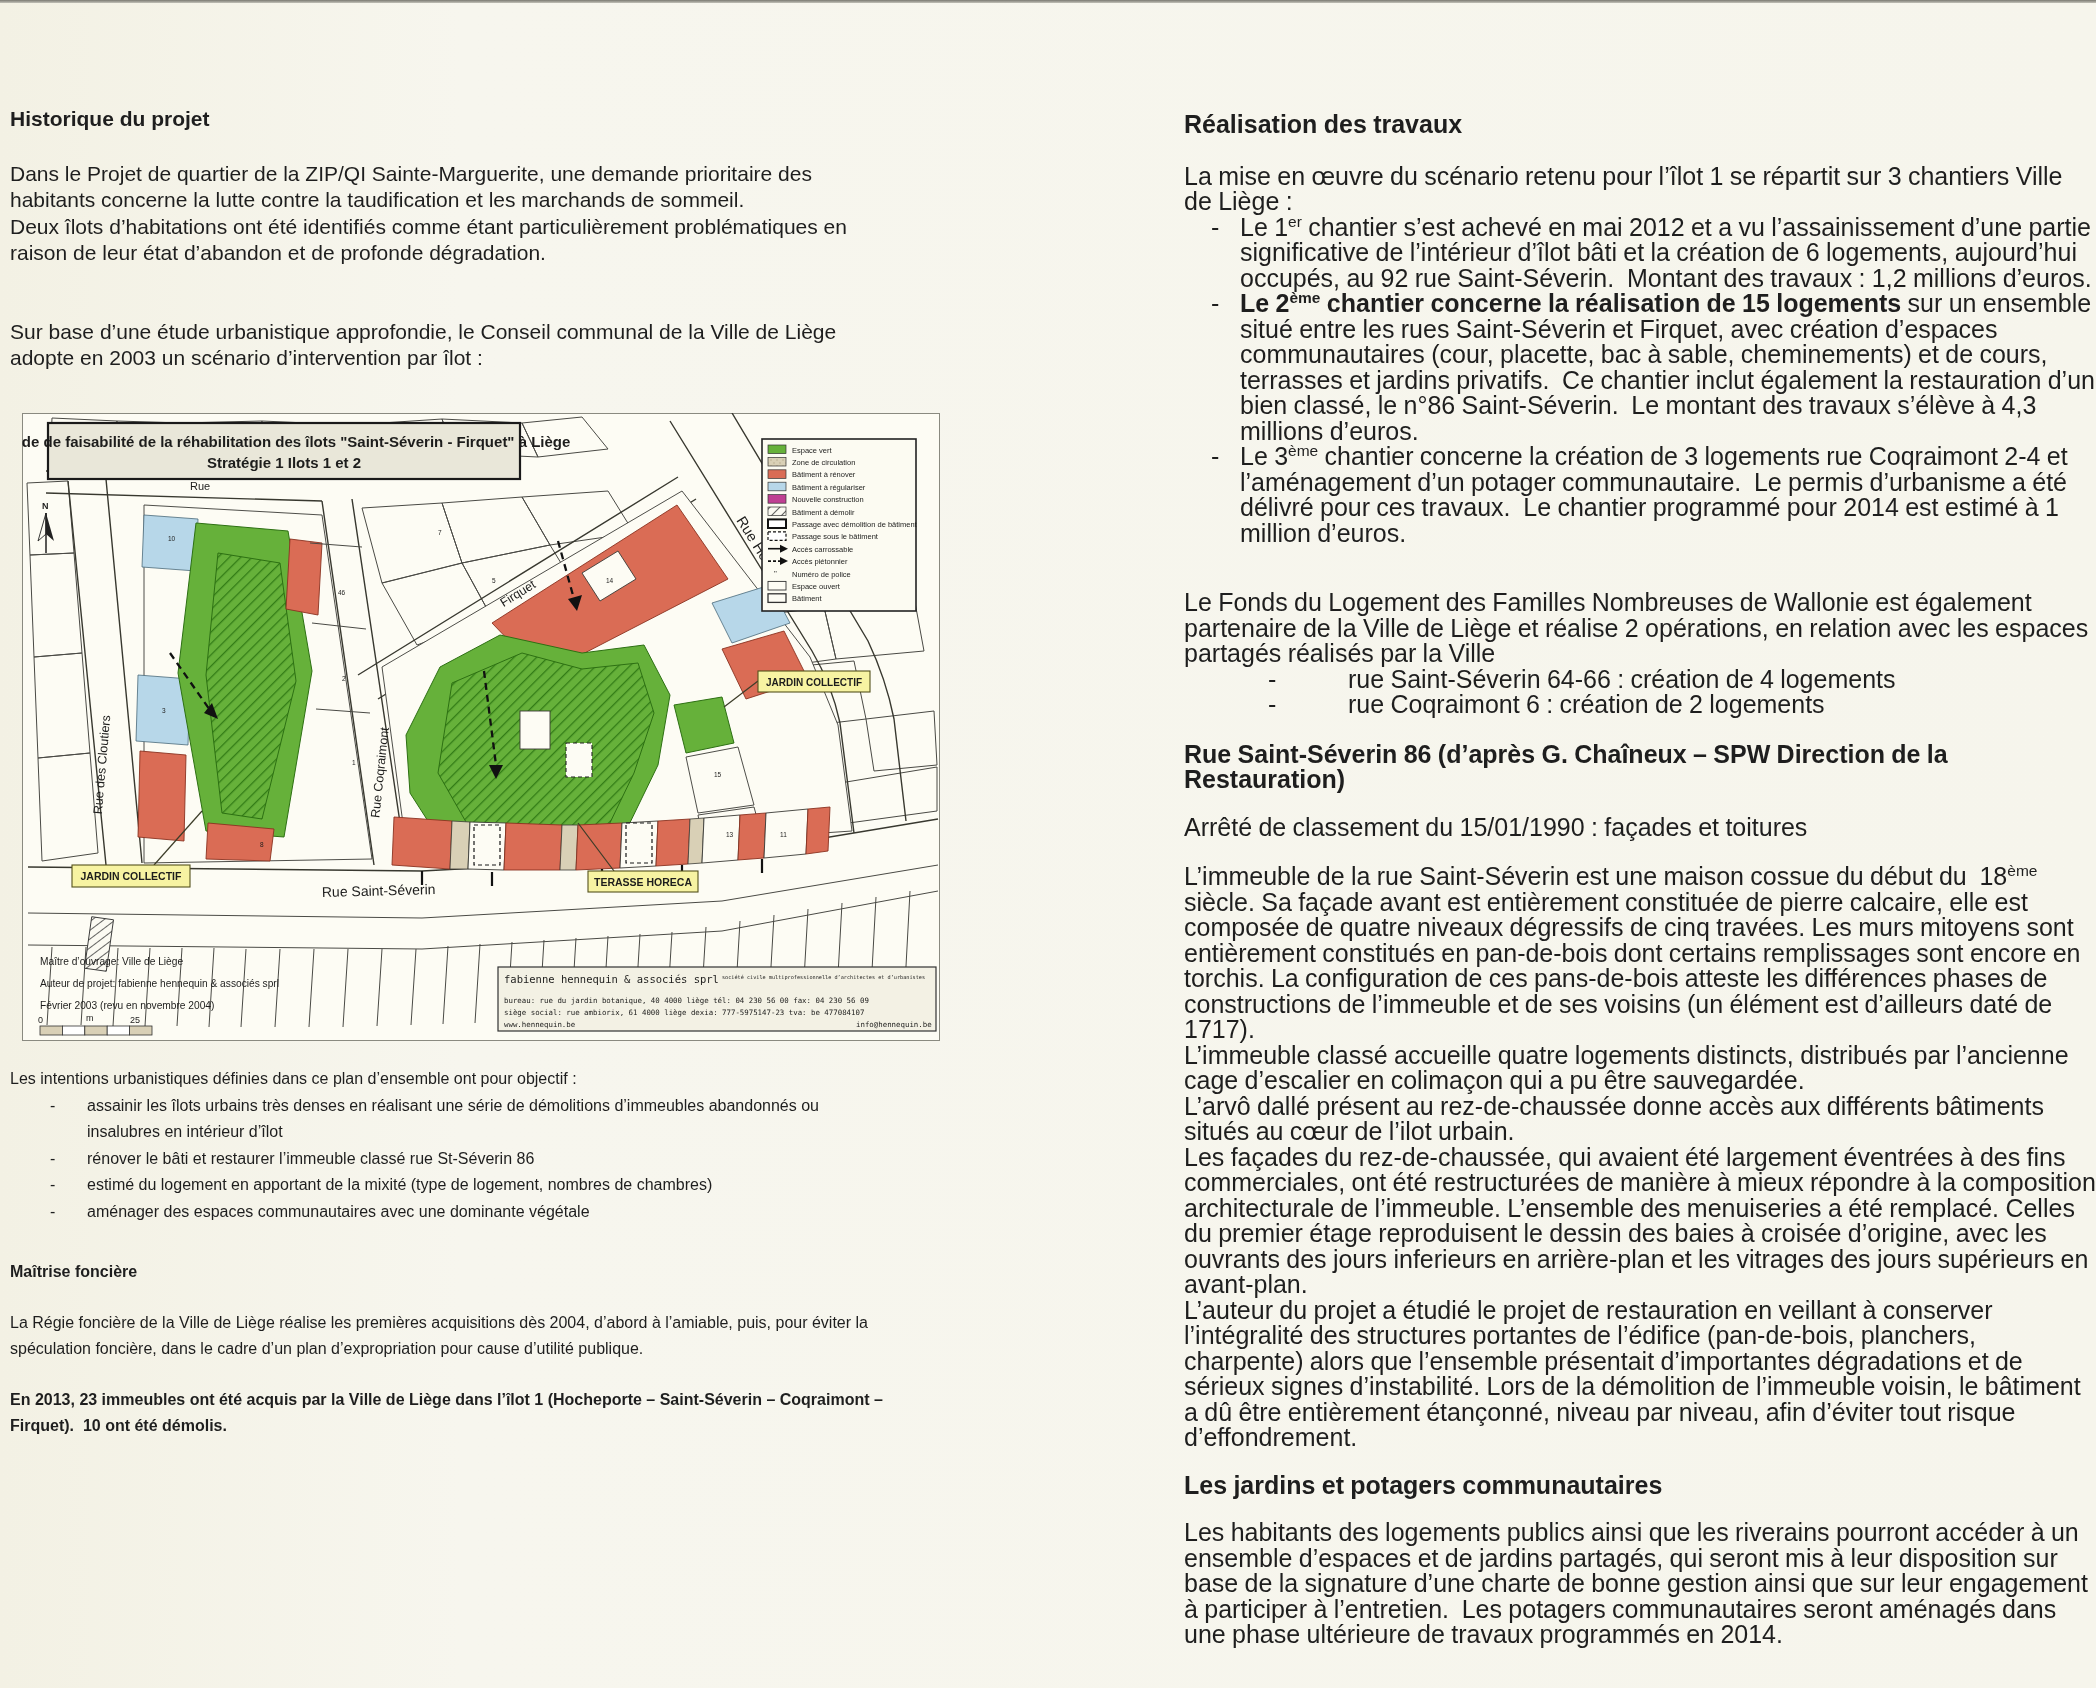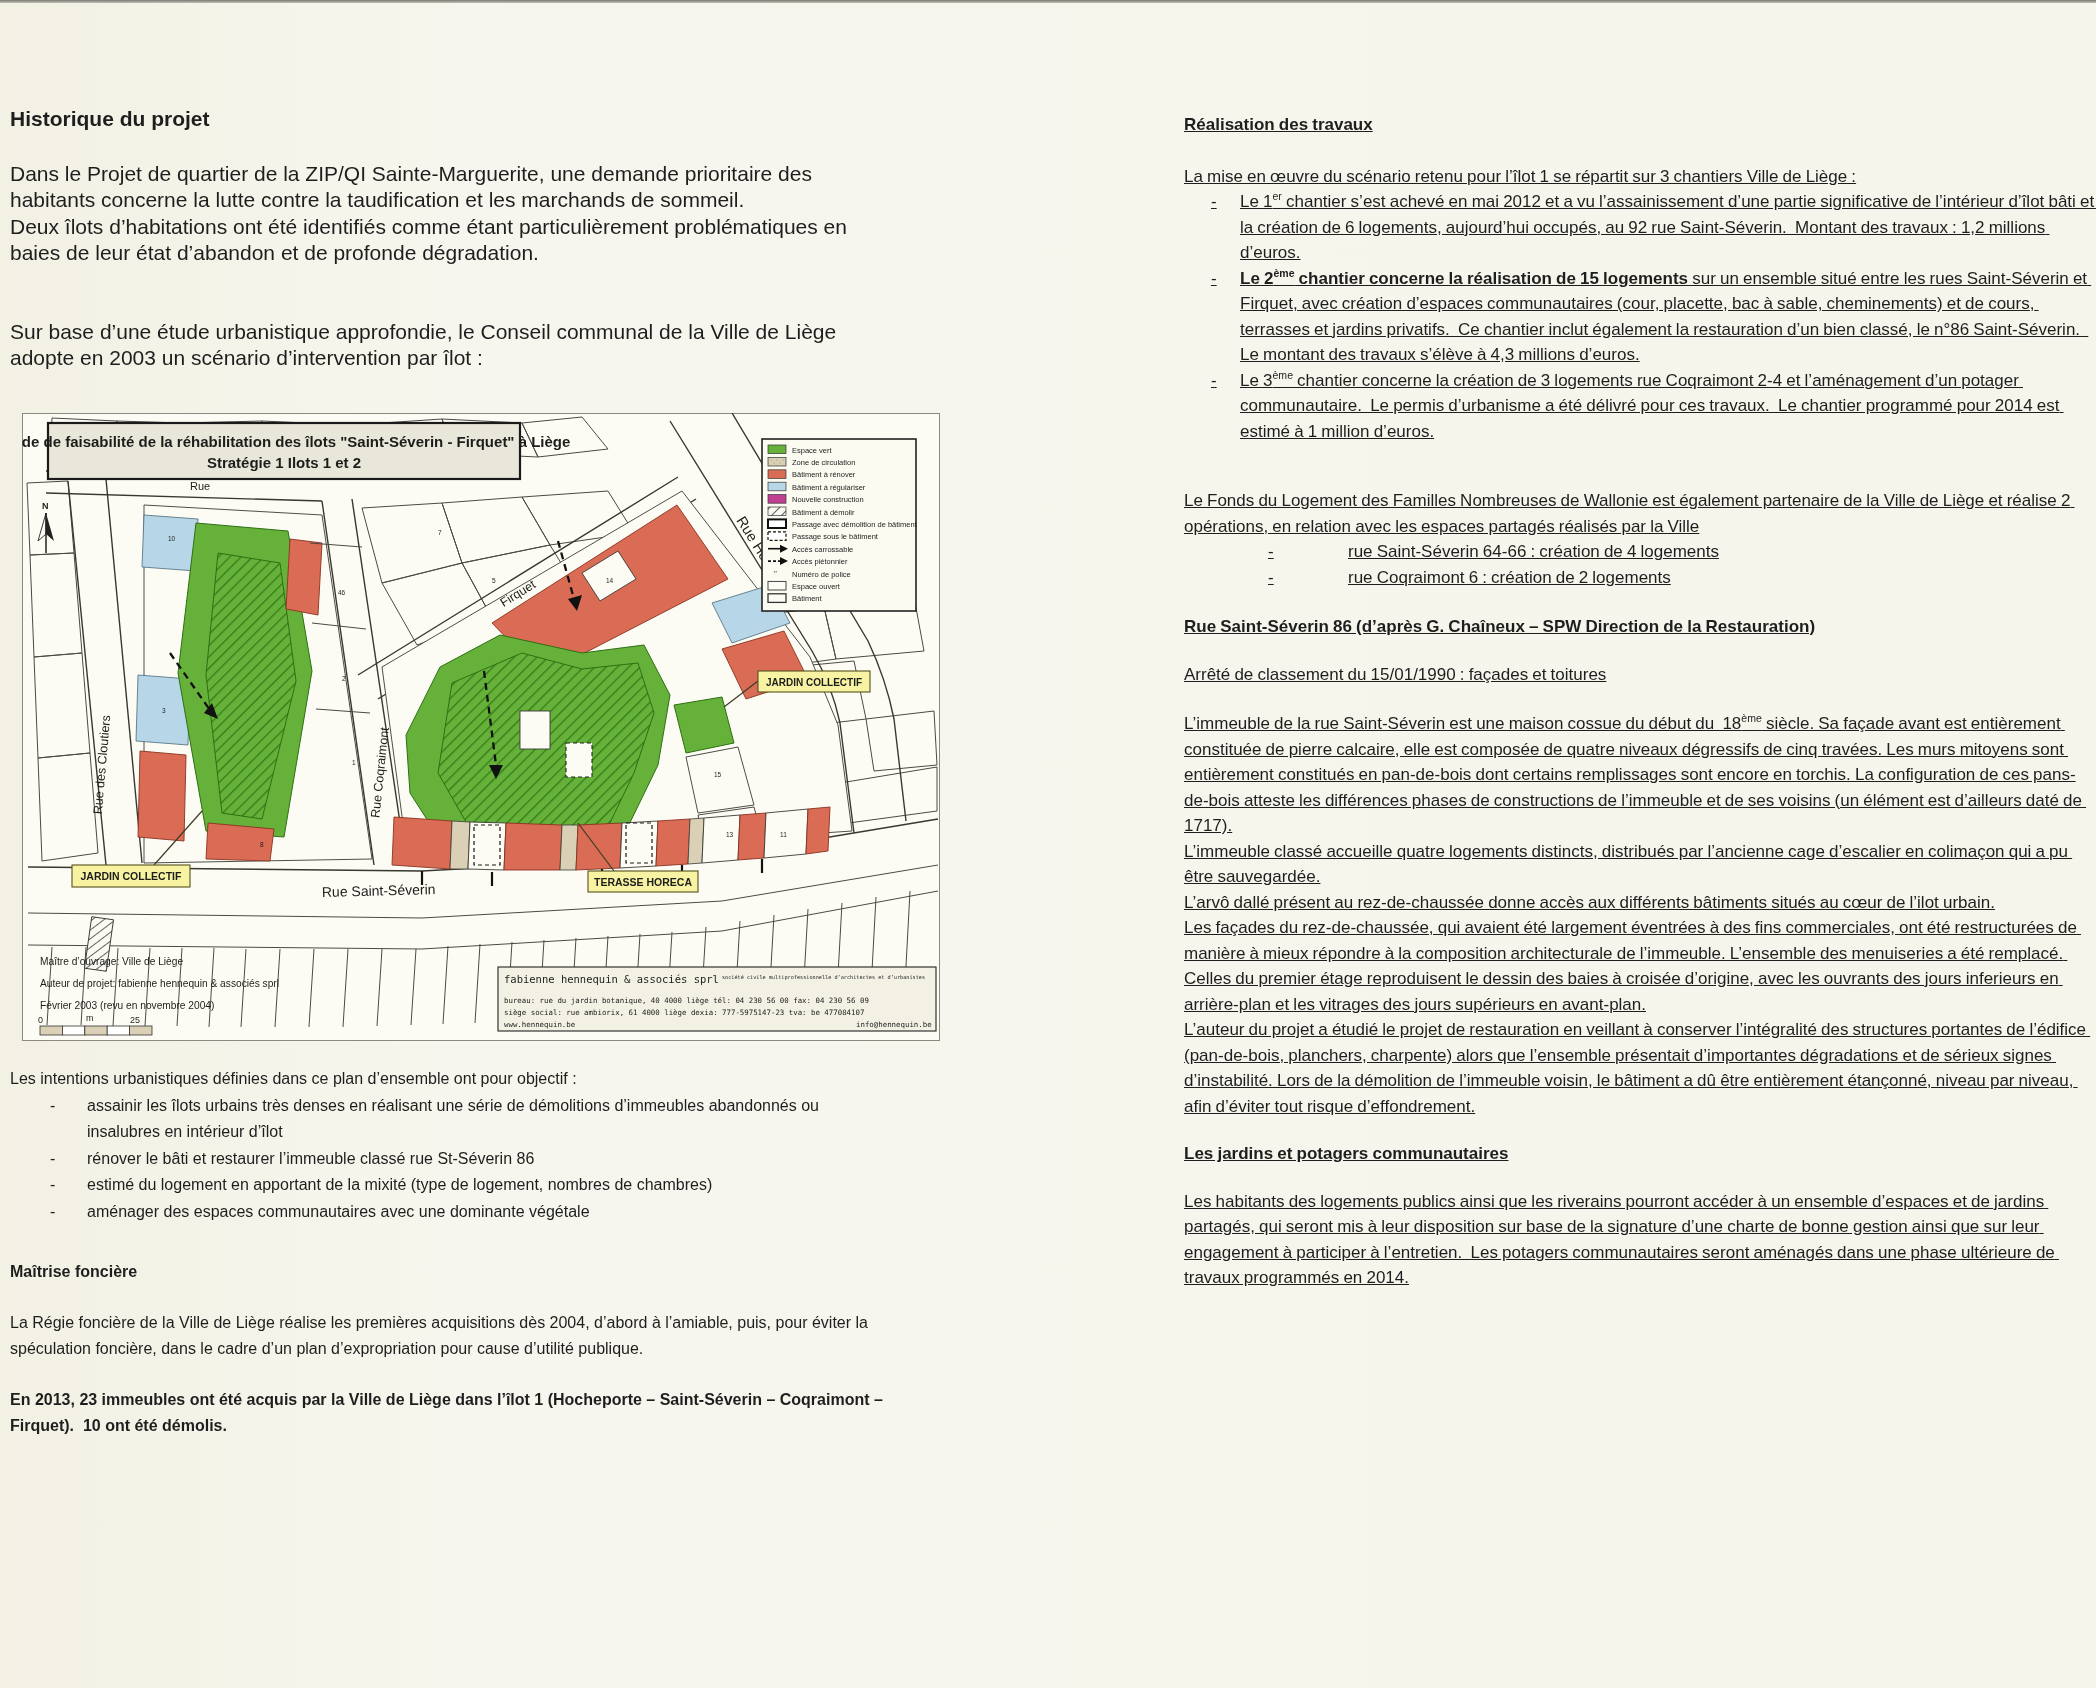--- a/index.html
+++ b/index.html
@@ -4,21 +4,21 @@
 <style>
   html,body{margin:0;padding:0;}
   body{width:2096px;height:1688px;position:relative;overflow:hidden;
        background:linear-gradient(90deg,#f3f1e4 0%,#f7f6ee 22%,#f6f5ec 100%);
        font-family:"Liberation Sans","DejaVu Sans",sans-serif;color:#1e1e1e;}
   .edge-top{position:absolute;top:0;left:0;right:0;height:3px;
        background:linear-gradient(#7b7a72,#c2c1b8);}
   .col{position:absolute;}
   .col-left-top{left:10px;top:106px;width:886px;font-size:21px;line-height:26.5px;}
   .col-left-bottom{left:10px;top:1066px;width:886px;font-size:16px;line-height:26.5px;}
-  .col-right{left:1184px;top:112px;width:912px;font-size:17px;line-height:25.5px;word-spacing:-0.6px;text-decoration:underline;}
+  .col-right{left:1184px;top:112px;width:912px;font-size:25px;line-height:25.5px;word-spacing:-0.6px;}
   .h{font-weight:700;}
   .p{white-space:pre-wrap;}
   .b{font-weight:700;}
   sup{font-size:0.62em;vertical-align:super;line-height:0;}
   .li{display:flex;}
   .li .mark{flex:0 0 56px;box-sizing:border-box;padding-left:27px;}
   .col-left-bottom .li .mark{flex:0 0 77px;padding-left:40px;}
   .li .txt{flex:1;white-space:pre-wrap;}
   .li2 .mark{flex:0 0 164px !important;padding-left:84px !important;}
   .map-wrap{position:absolute;left:22px;top:413px;width:918px;height:628px;}
@@ -38,21 +38,21 @@
 </head>
 <body>
 
 <div class="page">
   <div class="edge-top"></div>
 
   <div class="col col-left-top">
     <div class="h">Historique du projet</div>
     <div style="margin-top:28px">
       <div class="p">Dans le Projet de quartier de la ZIP/QI Sainte-Marguerite, une demande prioritaire des habitants concerne la lutte contre la taudification et les marchands de sommeil.</div>
-      <div class="p">Deux îlots d’habitations ont été identifiés comme étant particulièrement problématiques en baies de leur état d’abandon et de profonde dégradation.</div>
+      <div class="p">Deux îlots d’habitations ont été identifiés comme étant particulièrement problématiques en raison de leur état d’abandon et de profonde dégradation.</div>
     </div>
     <div class="p" style="margin-top:52px">Sur base d’une étude urbanistique approfondie, le Conseil communal de la Ville de Liège adopte en 2003 un scénario d’intervention par îlot :</div>
   </div>
 
   <div class="map-wrap">
     <svg width="918" height="628" viewBox="0 0 918 628">
       <defs>
         <pattern id="hg" patternUnits="userSpaceOnUse" width="8" height="8" patternTransform="rotate(45)">
           <rect width="8" height="8" fill="#66b13a"></rect>
           <line x1="0" y1="0" x2="0" y2="8" stroke="#337d17" stroke-width="2.6"></line>

